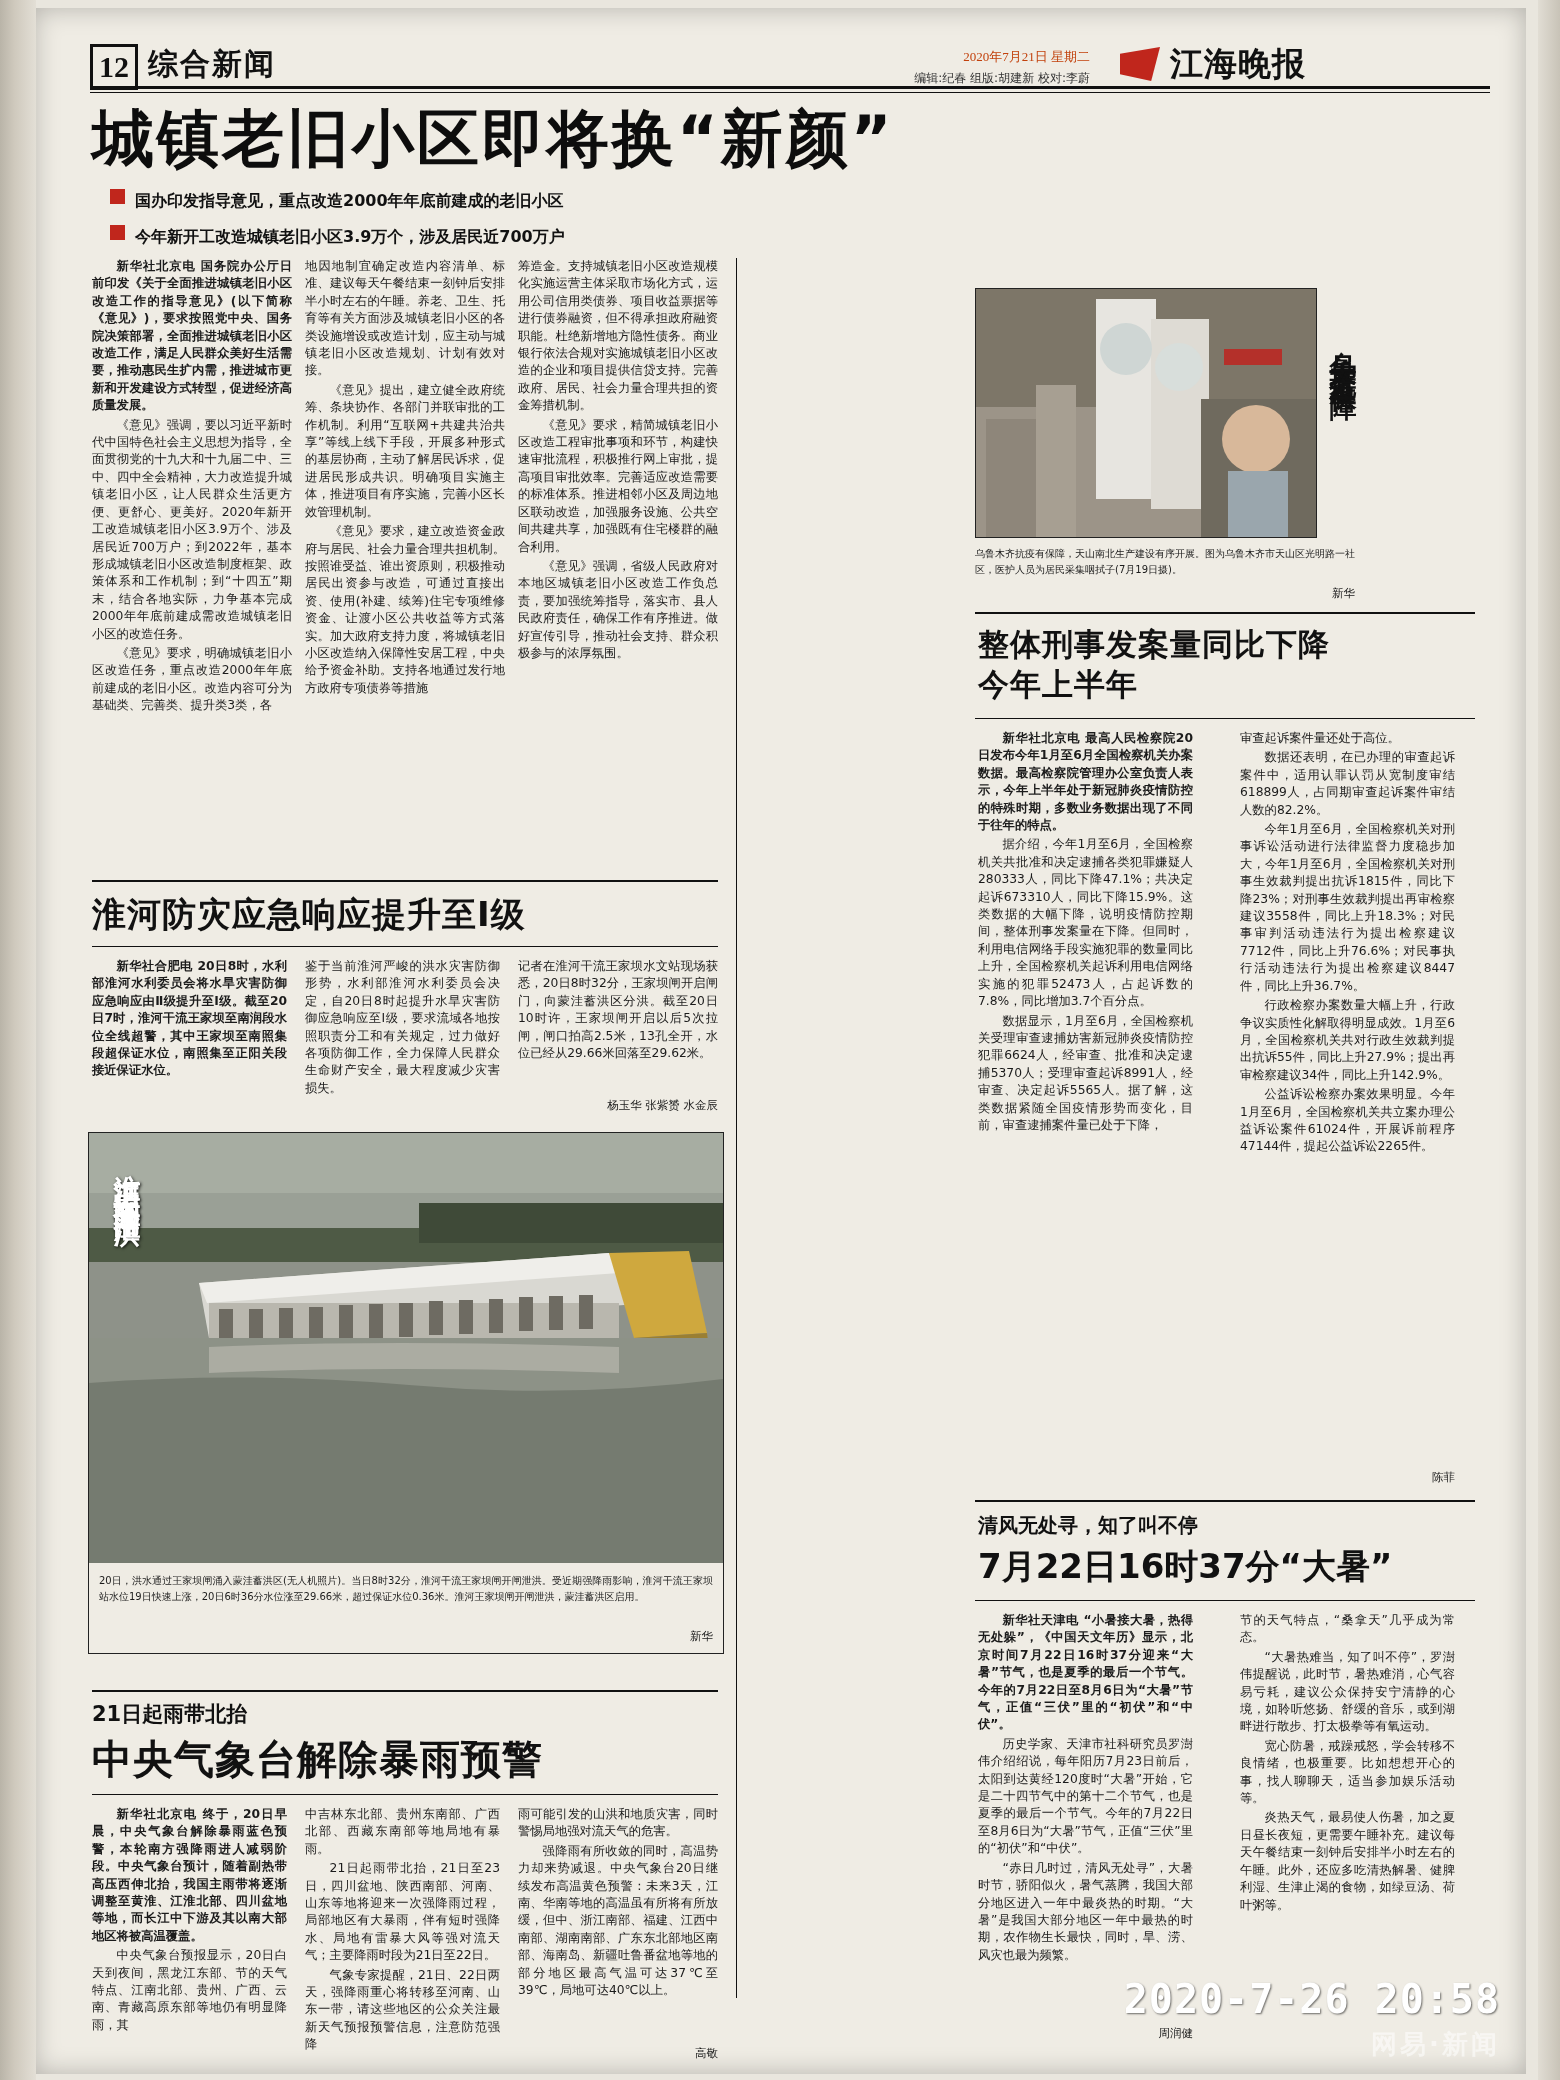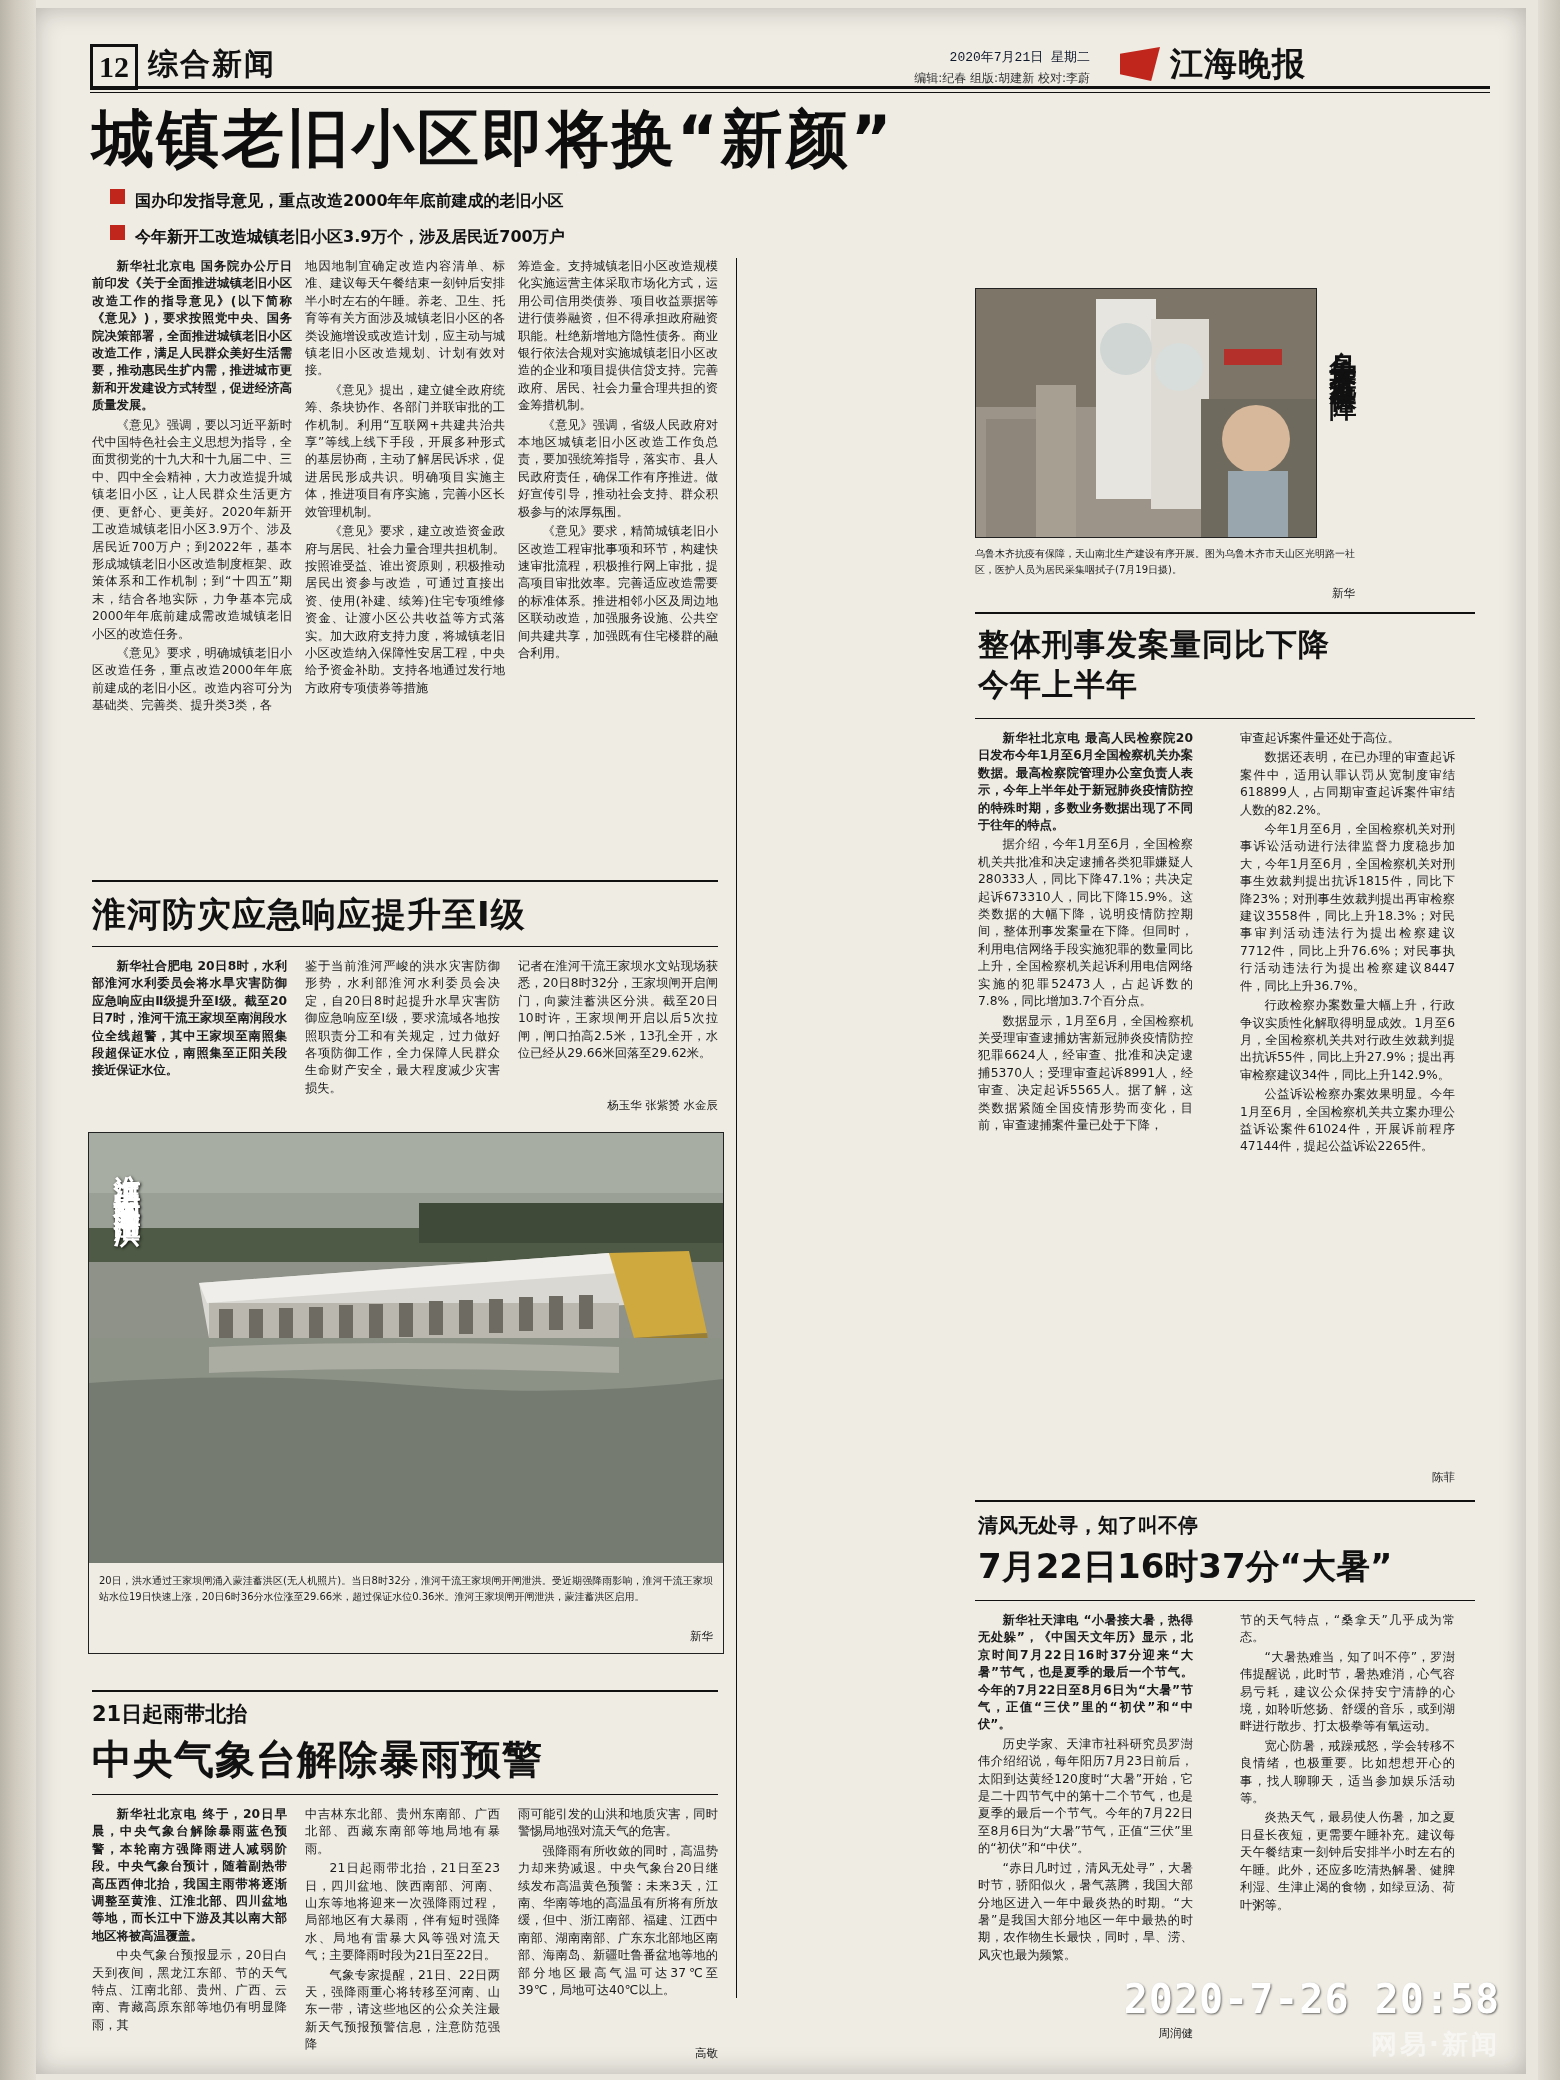--- a/index.html
+++ b/index.html
@@ -35,21 +35,21 @@
     border:3px solid #111;display:flex;align-items:center;justify-content:center;
     font-family:"Liberation Serif",serif;font-size:30px;font-weight:bold;color:#111;
   }
   .section-title{
     position:absolute;left:78px;top:22px;
     font-family:"DejaVu Sans",sans-serif;font-weight:bold;font-size:30px;color:#111;
     letter-spacing:2px;
   }
   .issue-line{
     position:absolute;left:690px;top:26px;width:330px;text-align:right;
-    font-size:13px;color:#0f172a;font-family:Liberation Mono, monospace;
+    font-size:13px;color:#c2410c;font-family:Liberation Serif, serif;
   }
   .issue-line2{
     position:absolute;left:690px;top:48px;width:330px;text-align:right;
     font-size:12px;color:#333;
   }
   .logo{
     position:absolute;left:1050px;top:16px;width:300px;height:52px;
     display:flex;align-items:center;
   }
   .logo-mark{
@@ -166,22 +166,22 @@
     <p>《意见》强调，要以习近平新时代中国特色社会主义思想为指导，全面贯彻党的十九大和十九届二中、三中、四中全会精神，大力改造提升城镇老旧小区，让人民群众生活更方便、更舒心、更美好。2020年新开工改造城镇老旧小区3.9万个、涉及居民近700万户；到2022年，基本形成城镇老旧小区改造制度框架、政策体系和工作机制；到“十四五”期末，结合各地实际，力争基本完成2000年年底前建成需改造城镇老旧小区的改造任务。</p>
     <p>《意见》要求，明确城镇老旧小区改造任务，重点改造2000年年底前建成的老旧小区。改造内容可分为基础类、完善类、提升类3类，各</p>
   </div>
   <div class="col" style="left:305px;top:258px;width:200px;height:610px;">
     <p class="noind">地因地制宜确定改造内容清单、标准、建议每天午餐结束一刻钟后安排半小时左右的午睡。养老、卫生、托育等有关方面涉及城镇老旧小区的各类设施增设或改造计划，应主动与城镇老旧小区改造规划、计划有效对接。</p>
     <p>《意见》提出，建立健全政府统筹、条块协作、各部门并联审批的工作机制。利用“互联网+共建共治共享”等线上线下手段，开展多种形式的基层协商，主动了解居民诉求，促进居民形成共识。明确项目实施主体，推进项目有序实施，完善小区长效管理机制。</p>
     <p>《意见》要求，建立改造资金政府与居民、社会力量合理共担机制。按照谁受益、谁出资原则，积极推动居民出资参与改造，可通过直接出资、使用(补建、续筹)住宅专项维修资金、让渡小区公共收益等方式落实。加大政府支持力度，将城镇老旧小区改造纳入保障性安居工程，中央给予资金补助。支持各地通过发行地方政府专项债券等措施</p>
   </div>
   <div class="col" style="left:518px;top:258px;width:200px;height:610px;">
     <p class="noind">筹造金。支持城镇老旧小区改造规模化实施运营主体采取市场化方式，运用公司信用类债券、项目收益票据等进行债券融资，但不得承担政府融资职能。杜绝新增地方隐性债务。商业银行依法合规对实施城镇老旧小区改造的企业和项目提供信贷支持。完善政府、居民、社会力量合理共担的资金筹措机制。</p>
+    <p>《意见》要求，精简城镇老旧小区改造工程审批事项和环节，构建快速审批流程，积极推行网上审批，提高项目审批效率。完善适应改造需要的标准体系。推进相邻小区及周边地区联动改造，加强服务设施、公共空间共建共享，加强既有住宅楼群的融合利用。</p>
     <p>《意见》强调，省级人民政府对本地区城镇老旧小区改造工作负总责，要加强统筹指导，落实市、县人民政府责任，确保工作有序推进。做好宣传引导，推动社会支持、群众积极参与的浓厚氛围。</p>
-    <p>《意见》要求，精简城镇老旧小区改造工程审批事项和环节，构建快速审批流程，积极推行网上审批，提高项目审批效率。完善适应改造需要的标准体系。推进相邻小区及周边地区联动改造，加强服务设施、公共空间共建共享，加强既有住宅楼群的融合利用。</p>
   </div>
 
   <div class="hr" style="left:736px;top:258px;width:1px;height:1740px;"></div>
 
   <div class="photo frame" style="left:975px;top:288px;width:340px;height:248px;">
     <svg width="340" height="248" viewBox="0 0 340 248" preserveAspectRatio="none">
       <rect width="340" height="248" fill="#b9b2a4"></rect>
       <rect x="0" y="0" width="340" height="120" fill="#7d7668"></rect>
       <rect x="0" y="118" width="340" height="130" fill="#9c9488"></rect>
       <rect x="120" y="10" width="60" height="200" fill="#e7e5e0"></rect>

